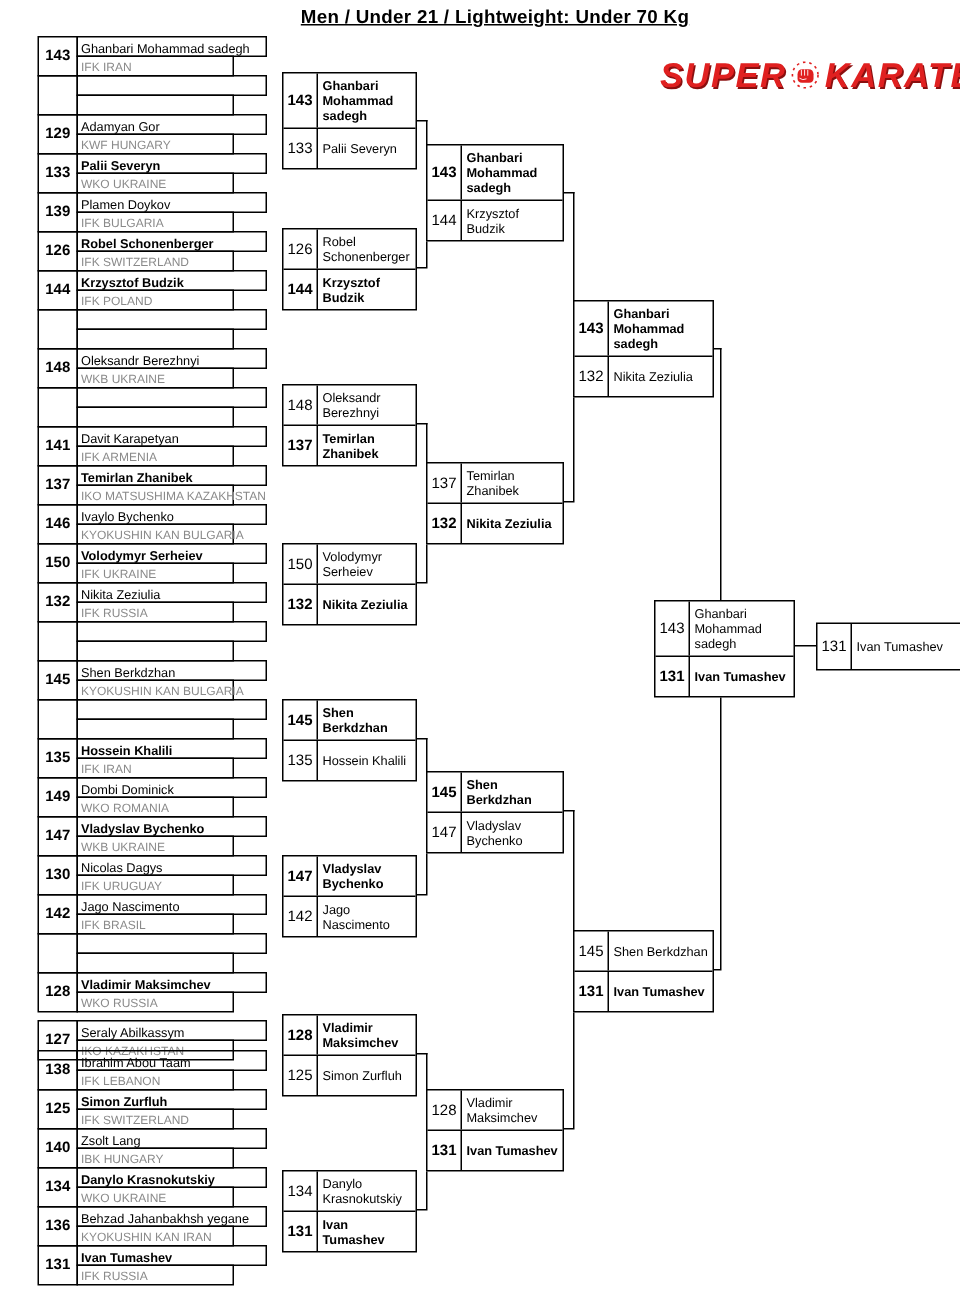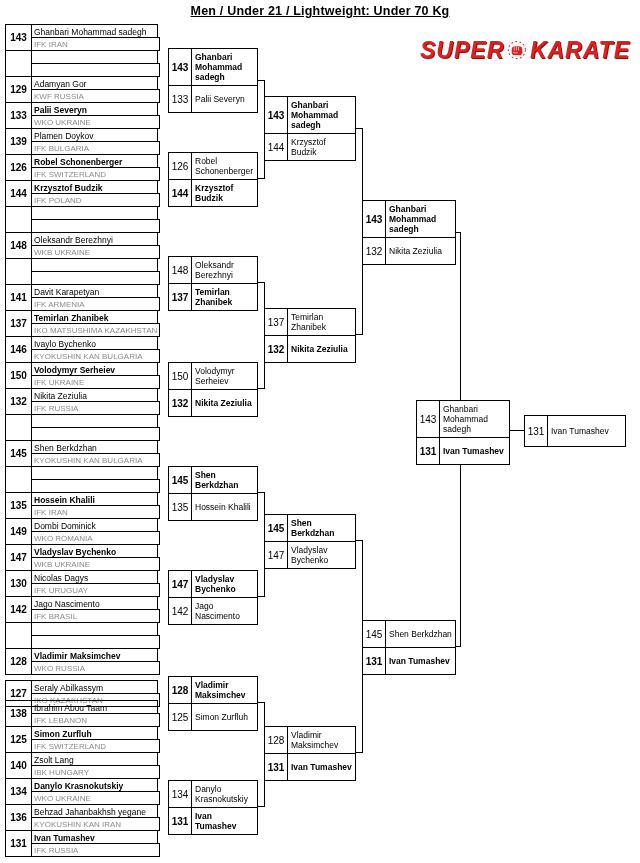--- a/index.html
+++ b/index.html
@@ -1,39 +1,39 @@
 <!DOCTYPE html>
 <html><head>
 <meta charset="utf-8">
 <style>
   html,body{margin:0;padding:0;background:#fff;}
   body{
     width:640px;height:863px;position:relative;overflow:hidden;
     font-family:"Liberation Sans", sans-serif;color:#000;
   }
-  .page{position:absolute;inset:0;}
+  .page{position:absolute;inset:0;margin-left:20px;}
   .title{
     position:absolute;top:4px;left:0;width:100%;text-align:center;
     font-size:12.5px;font-weight:bold;text-decoration:underline;letter-spacing:.2px;
   }
   
   .logo{position:absolute;left:420px;top:26px;width:210px;height:48px;
         display:flex;align-items:center;justify-content:center;gap:3px;}
   .logo .word{
     font-size:23px;font-weight:bold;font-style:italic;color:#e02020;
     letter-spacing:1px;text-shadow:1px 1px 0 #8a0f0f;text-align:right;
   }
   
   .slot{position:absolute;left:5px;width:153px;height:27px;}
   .cell{position:absolute;box-sizing:border-box;border:1px solid #000;}
   .num{left:0;top:0;width:27px;height:27px;display:flex;align-items:center;
        justify-content:center;font-size:10px;font-weight:bold;}
   .nm{left:26px;top:0;width:127px;height:14px;font-size:8.5px;line-height:12px;
       padding:1px 2px;white-space:nowrap;overflow:visible;}
-  .tm{left:26px;top:13px;width:129px;height:14px;font-size:8px;line-height:12px;
+  .tm{left:26px;top:13px;width:105px;height:14px;font-size:8px;line-height:12px;
       padding:1px 2px;color:#8a8a8a;white-space:nowrap;overflow:visible;}
   
   .match{position:absolute;box-sizing:border-box;border:1px solid #000;background:#fff;
          display:flex;flex-direction:column;}
   .mrow{display:flex;align-items:stretch;}
   .mrow + .mrow{border-top:1px solid #000;}
   .mnum{width:22px;min-width:22px;border-right:1px solid #000;display:flex;
         align-items:center;justify-content:center;font-size:10px;}
   .mname{flex:1;padding:3px;font-size:8.5px;line-height:10px;display:flex;
          align-items:center;min-height:26px;box-sizing:border-box;}
@@ -89,21 +89,21 @@
         <div class="cell tm">IFK IRAN</div>
       </div>
       <div class="slot" style="top: 50px;">
         <div class="cell num"></div>
         <div class="cell nm"></div>
         <div class="cell tm"></div>
       </div>
       <div class="slot" style="top: 76px;">
         <div class="cell num">129</div>
         <div class="cell nm">Adamyan Gor</div>
-        <div class="cell tm">KWF RUSSIA</div>
+        <div class="cell tm">KWF HUNGARY</div>
       </div>
       <div class="slot" style="top: 102px;">
         <div class="cell num">133</div>
         <div class="cell nm bold">Palii Severyn</div>
         <div class="cell tm">WKO UKRAINE</div>
       </div>
       <div class="slot" style="top: 128px;">
         <div class="cell num">139</div>
         <div class="cell nm">Plamen Doykov</div>
         <div class="cell tm">IFK BULGARIA</div>

